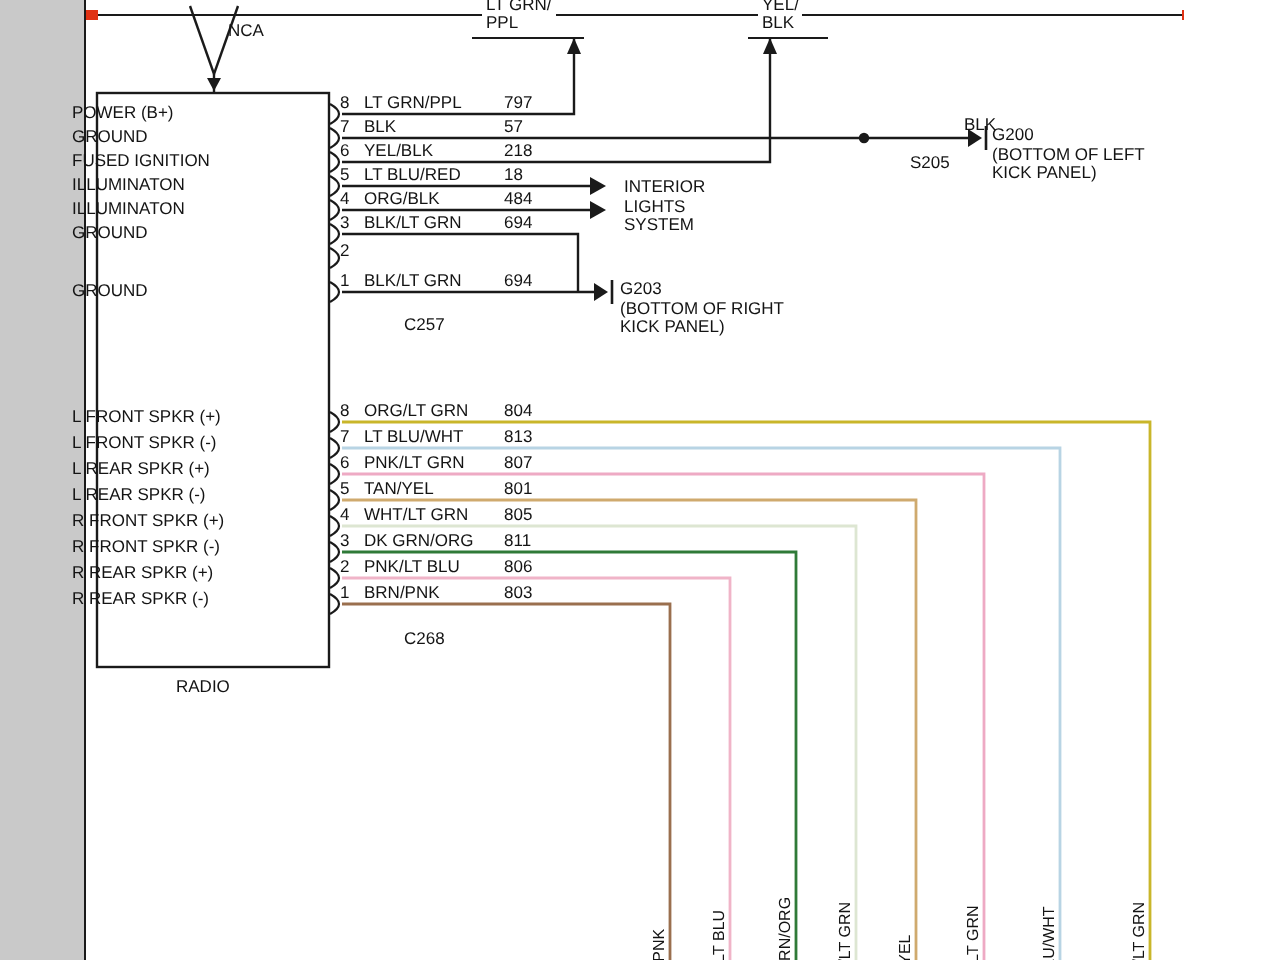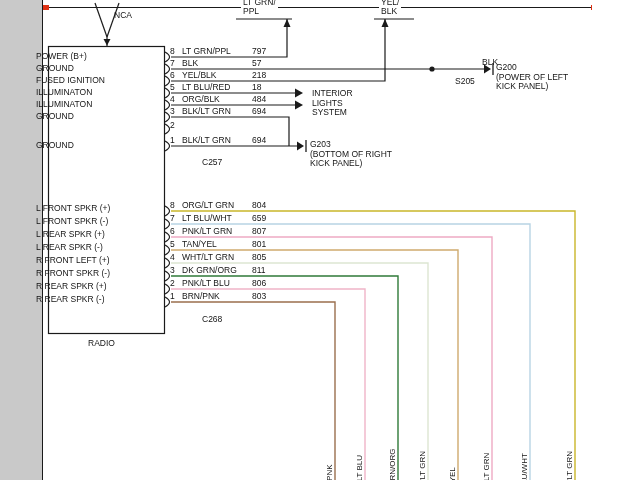--- a/index.html
+++ b/index.html
@@ -99,43 +99,43 @@
 
   <div class="flabel" style="top:51px">POWER (B+)</div>
   <div class="flabel" style="top:63px">GROUND</div>
   <div class="flabel" style="top:75px">FUSED IGNITION</div>
   <div class="flabel" style="top:87px">ILLUMINATON</div>
   <div class="flabel" style="top:99px">ILLUMINATON</div>
   <div class="flabel" style="top:111px">GROUND</div>
   <div class="flabel" style="top:140px">GROUND</div>
 
   <div class="row" style="top:200px"><span class="pn">8</span><span class="wn">ORG/LT GRN</span><span class="cn">804</span></div>
-  <div class="row" style="top:213px"><span class="pn">7</span><span class="wn">LT BLU/WHT</span><span class="cn">659</span></div>
+  <div class="row" style="top:213px"><span class="pn">7</span><span class="wn">LT BLU/WHT</span><span class="cn">813</span></div>
   <div class="row" style="top:226px"><span class="pn">6</span><span class="wn">PNK/LT GRN</span><span class="cn">807</span></div>
   <div class="row" style="top:239px"><span class="pn">5</span><span class="wn">TAN/YEL</span><span class="cn">801</span></div>
   <div class="row" style="top:252px"><span class="pn">4</span><span class="wn">WHT/LT GRN</span><span class="cn">805</span></div>
   <div class="row" style="top:265px"><span class="pn">3</span><span class="wn">DK GRN/ORG</span><span class="cn">811</span></div>
   <div class="row" style="top:278px"><span class="pn">2</span><span class="wn">PNK/LT BLU</span><span class="cn">806</span></div>
   <div class="row" style="top:291px"><span class="pn">1</span><span class="wn">BRN/PNK</span><span class="cn">803</span></div>
   <div class="txt" style="left:166px;top:314px">C268</div>
 
   <div class="flabel" style="top:203px">L FRONT SPKR (+)</div>
   <div class="flabel" style="top:216px">L FRONT SPKR (-)</div>
   <div class="flabel" style="top:229px">L REAR SPKR (+)</div>
   <div class="flabel" style="top:242px">L REAR SPKR (-)</div>
-  <div class="flabel" style="top:255px">R FRONT LEFT (+)</div>
+  <div class="flabel" style="top:255px">R FRONT SPKR (+)</div>
   <div class="flabel" style="top:268px">R FRONT SPKR (-)</div>
   <div class="flabel" style="top:281px">R REAR SPKR (+)</div>
   <div class="flabel" style="top:294px">R REAR SPKR (-)</div>
 
   <div class="txt" style="left:446px;top:57px">BLK</div>
   <div class="txt" style="left:419px;top:76px">S205</div>
   <div class="blk3" style="left:496px;top:63px">
     <div>G200</div>
-    <div>(POWER OF LEFT</div>
+    <div>(BOTTOM OF LEFT</div>
     <div>KICK PANEL)</div>
   </div>
   <div class="blk3" style="left:312px;top:89px">
     <div>INTERIOR</div>
     <div>LIGHTS</div>
     <div>SYSTEM</div>
   </div>
   <div class="blk3" style="left:310px;top:140px">
     <div>G203</div>
     <div>(BOTTOM OF RIGHT</div>

